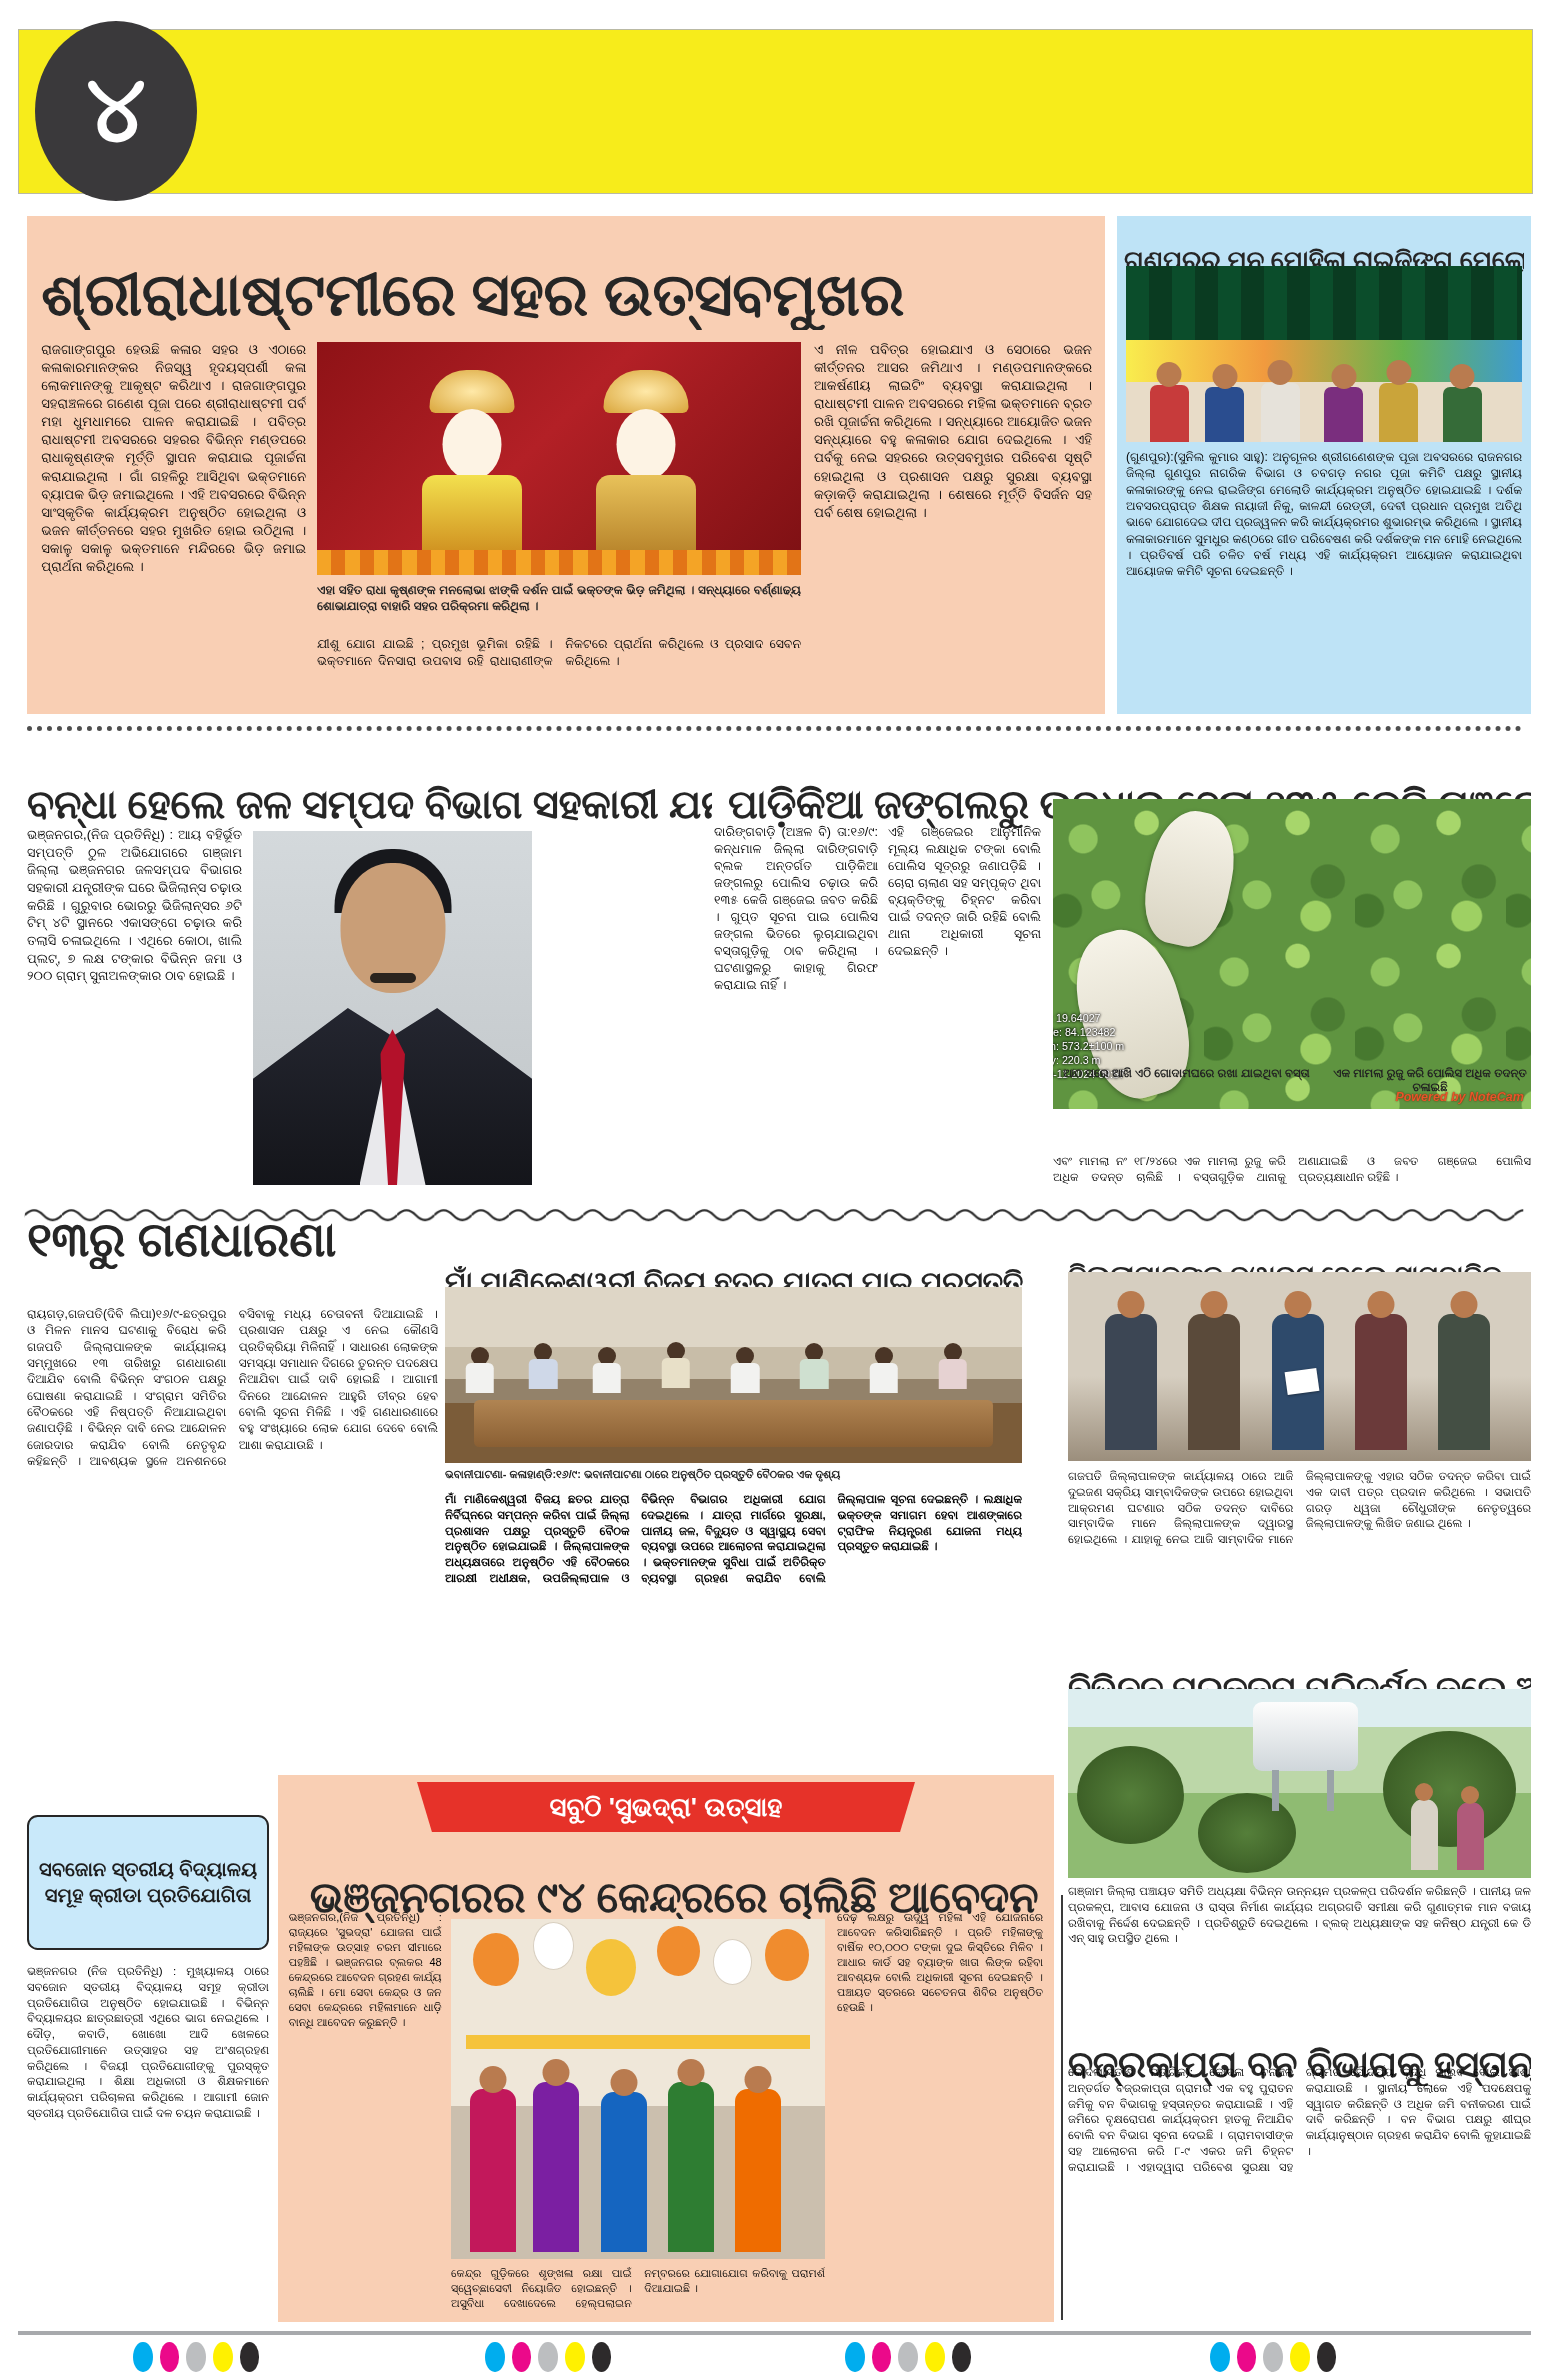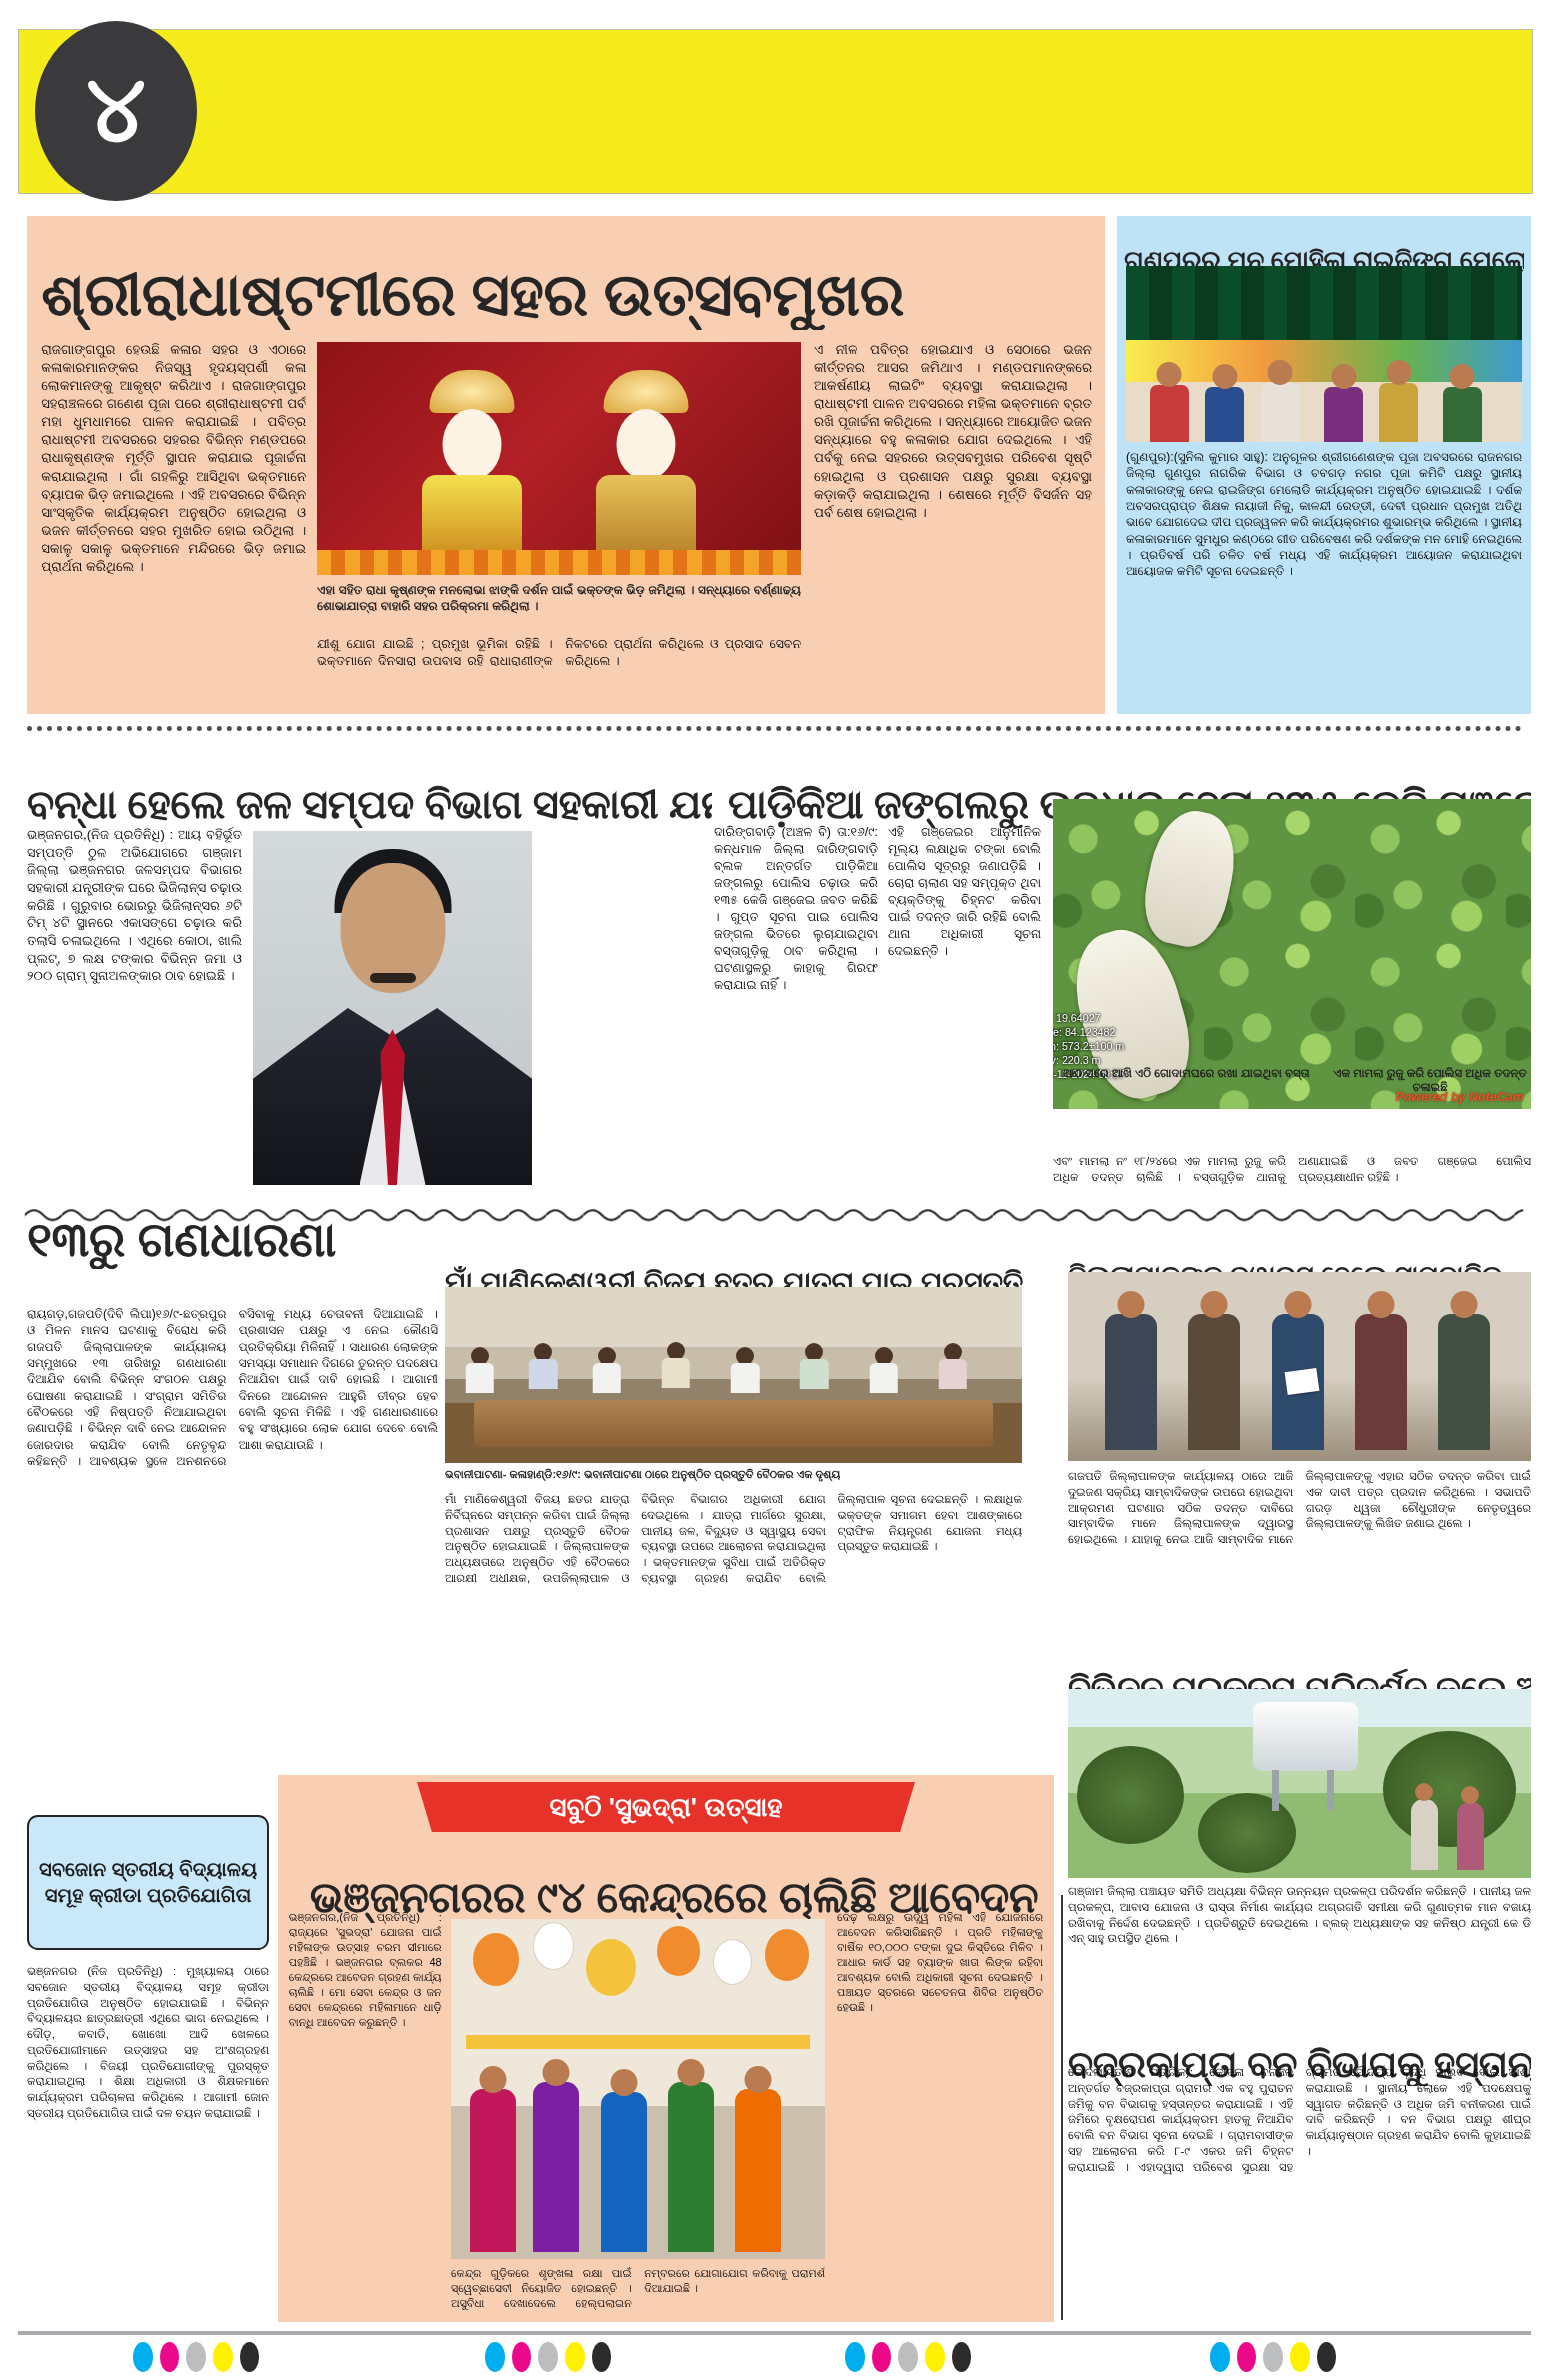--- a/index.html
+++ b/index.html
@@ -67,21 +67,21 @@
   
   .h-gana{left:27px;top:1172px;width:411px;font-size:48px;}
   .gana-body{left:27px;top:1306px;width:411px;height:495px;column-count:2;column-gap:12.5px;font-size:12px;}
   .h-mani{left:445px;top:1242px;width:578px;font-size:29px;}
   .mani-photo{left:445px;top:1287px;width:577px;height:176px;background:linear-gradient(#ded6c6 0 34%,#c8bda8 34% 52%,#93826a 52% 66%,#7b5c39 66% 100%);}
   .longtable{position:absolute;left:5%;bottom:9%;width:90%;height:27%;background:linear-gradient(#b08452,#8a5f33);border-radius:5.3px;}
   .fig{position:absolute;}
   .fig .head{position:absolute;top:0;left:50%;transform:translateX(-50%);width:18px;height:18px;border-radius:50%;background:#4a3526;}
   .fig .torso{position:absolute;top:16px;left:50%;transform:translateX(-50%);width:28.5px;height:30px;background:#f2f2f0;border-radius:5.3px 5.3px 0 0;}
   .mani-caption{left:445px;top:1468px;width:577px;height:18px;font-size:11px;font-weight:600;color:#222;white-space:nowrap;overflow:hidden;}
-  .mani-body{left:445px;top:1491px;width:577px;height:265px;column-count:3;column-gap:11.6px;font-size:11.6px;}
+  .mani-body{left:445px;top:1491px;width:577px;height:265px;column-count:3;column-gap:11.6px;font-size:11.6px;font-weight:bold;}
   .h-coll{left:1068px;top:1228px;width:463px;font-size:27.6px;margin-top:32px;}
   .coll-photo{left:1068px;top:1272px;width:463px;height:189px;background:linear-gradient(#d6cec0 0 55%,#9b8e7c 100%);}
   .sfig{position:absolute;bottom:6%;width:52px;height:72%;border-radius:12.5px 12.5px 0 0;background:#3c4654;}
   .sfig .head{position:absolute;top:-23px;left:50%;transform:translateX(-50%);width:27px;height:27px;border-radius:50%;background:#b97b4f;}
   .paper{position:absolute;left:47%;top:52%;width:32px;height:23px;background:#fff;transform:rotate(-8deg);box-shadow:0 0.9px 2.7px rgba(0,0,0,.4);}
   .coll-body{left:1068px;top:1468px;width:463px;height:164px;column-count:2;column-gap:12.5px;font-size:11.6px;}
   .h-proj{left:1068px;top:1641px;width:463px;font-size:34px;text-align:center;}
   .proj-photo{left:1068px;top:1689px;width:463px;height:189px;background:linear-gradient(#ddeef0 0 20%,#bcd7a8 20% 55%,#8fbb72 55% 100%);}
   .bush{position:absolute;border-radius:50%;background:radial-gradient(#557f3a,#33531f);}
   .tank{position:absolute;left:40%;top:7%;width:105px;height:69px;background:linear-gradient(#fdfdfd,#cfd6da);border-radius:9px;}

